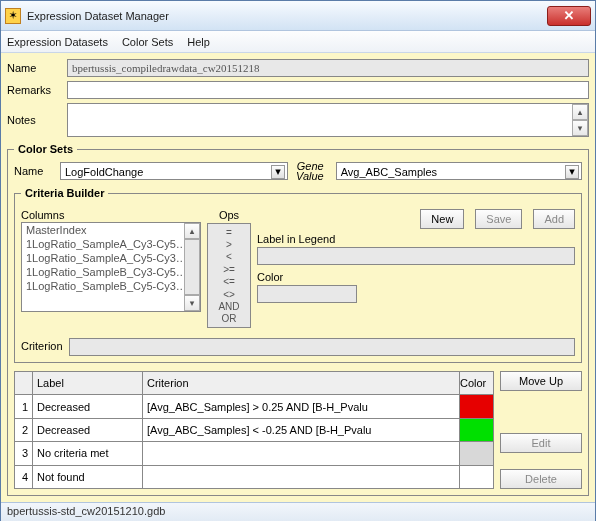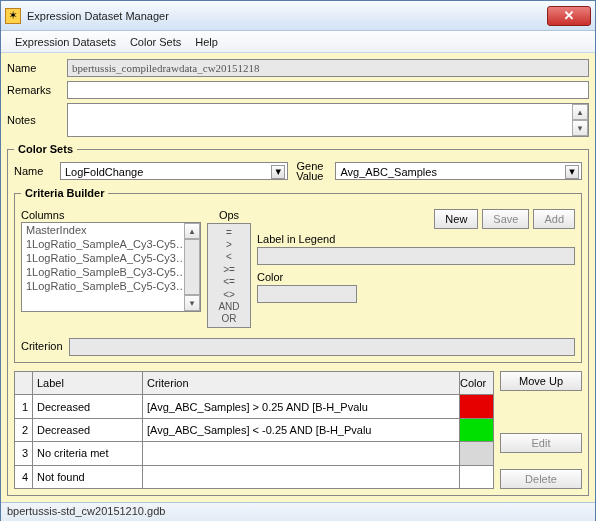--- a/index.html
+++ b/index.html
@@ -7,21 +7,21 @@
 
 
 .window { width: 596px; height: 521px; background: #fff; border: 1px solid #5a7ca8; box-shadow: 0 0 6px rgba(0,0,0,.3); }
 .titlebar { height: 30px; background: linear-gradient(to bottom, #f7fbff 0%, #e4eef9 50%, #d2e3f4 100%); display: flex; align-items: center; padding: 0 4px; border-bottom: 1px solid #b0c4de; }
 .app-icon { width: 16px; height: 16px; background: #ffd24a; border: 1px solid #c08020; margin-right: 6px; display:flex; align-items:center; justify-content:center;}
 .app-title { color: #222; flex: 1; }
 .close-btn { width: 44px; height: 20px; background: linear-gradient(to bottom, #e97e7a 0%, #c9302c 100%); border: 1px solid #8b1e1a; border-radius: 3px; display:flex; align-items:center; justify-content:center; }
 .close-x { color:#fff; font-size:13px; font-weight:bold; }
 
 
-.menubar { height: 22px; background: linear-gradient(to bottom, #fdfdfe, #eef2f7); border-bottom: 1px solid #c9d6e8; display:flex; align-items:center; padding: 0 14px; gap: 14px; color:#1a1a1a;}
+.menubar { height: 22px; background: linear-gradient(to bottom, #fdfdfe, #eef2f7); border-bottom: 1px solid #c9d6e8; display:flex; align-items:center; padding: 0 6px; gap: 14px; color:#1a1a1a;}
 .menubar span { cursor: default; }
 
 
 .main { background: #fcf7c8; padding: 6px; height: calc(521px - 30px - 22px - 20px); }
 .row { display:flex; align-items:center; margin-bottom: 4px; gap:6px;}
 .lbl { color:#000; width:54px; }
 .field { flex:1; height:18px; background:#e8e8e8; border:1px solid #888; padding:1px 4px; color:#555; font-family: Liberation Serif, serif; }
 .field.white { background:#fff; color:#000; }
 .textarea { flex:1; height:34px; background:#fff; border:1px solid #888; position:relative; }
 .scroll-arrows { position:absolute; right:0; top:0; bottom:0; width:16px; display:flex; flex-direction:column; }
@@ -42,21 +42,21 @@
 .col-list { height:90px; background:#fff; border:1px solid #888; overflow:hidden; position:relative; }
 .col-list .item { padding:1px 4px; color:#555; white-space:nowrap;}
 .col-list-scroll { position:absolute; right:0; top:0; bottom:0; width:16px; display:flex; flex-direction:column;}
 
 .ops-wrap { width:44px; text-align:center; }
 .ops-hdr { margin-bottom:2px; }
 .ops-list { height:105px; background:#e8e8e8; border:1px solid #888; display:flex; flex-direction:column; align-items:center; justify-content:space-around; padding:2px 0; color:#555;}
 .ops-list div { font-size:10px; line-height:11px; }
 
 .right-col { flex:1; display:flex; flex-direction:column; }
-.btn-row { display:flex; justify-content:flex-end; gap:4px; margin-bottom:4px;align-items:flex-end; }
+.btn-row { display:flex; justify-content:flex-end; gap:11px; margin-bottom:4px;align-items:flex-end; }
 .btn { height:20px; padding:0 10px; background:linear-gradient(to bottom,#fdfdfd,#e6e6e6); border:1px solid #888; cursor:default; }
 .btn.disabled { color:#888; }
 .gray-input { height:18px; background:#e8e8e8; border:1px solid #888; margin-top:2px;}
 .color-sw { width:100px; height:18px; background:#e8e8e8; border:1px solid #888; margin-top:2px;}
 
 .crit-row { display:flex; align-items:center; gap:6px; margin-top:8px;}
 .crit-row .gray-input { flex:1; }
 
 
 .table-area { display:flex; gap:6px; margin-top:8px; }
@@ -66,21 +66,21 @@
 .numcol { width:18px; text-align:right; }
 .colorcol { width:34px; padding:0;}
 .sw { width:100%; height:100%; }
 .side-btns { display:flex; flex-direction:column; gap:16px; width:82px; }
 
 
 .status { height:20px; border-top:1px solid #b0c4de; background:linear-gradient(to bottom,#f2f6fb,#e1eaf4); padding:2px 6px; color:#333; }
 
 .col-hdr { margin-bottom:1px;}
 .lbl3 { width:95px; display:inline-block;}
-.twoline { display:flex; flex-direction:column; align-items:flex-end; line-height:10px; margin-right:4px;}
+.twoline { display:flex; flex-direction:column; align-items:flex-end; line-height:10px; margin-right:4px;font-style:italic;}
 .criterion-col { max-width: 252px; overflow:hidden;}
 </style>
 </head>
 <body>
 
 <div class="window">
   <div class="titlebar">
     <div class="app-icon">✶</div>
     <div class="app-title">Expression Dataset Manager</div>
     <div class="close-btn">

